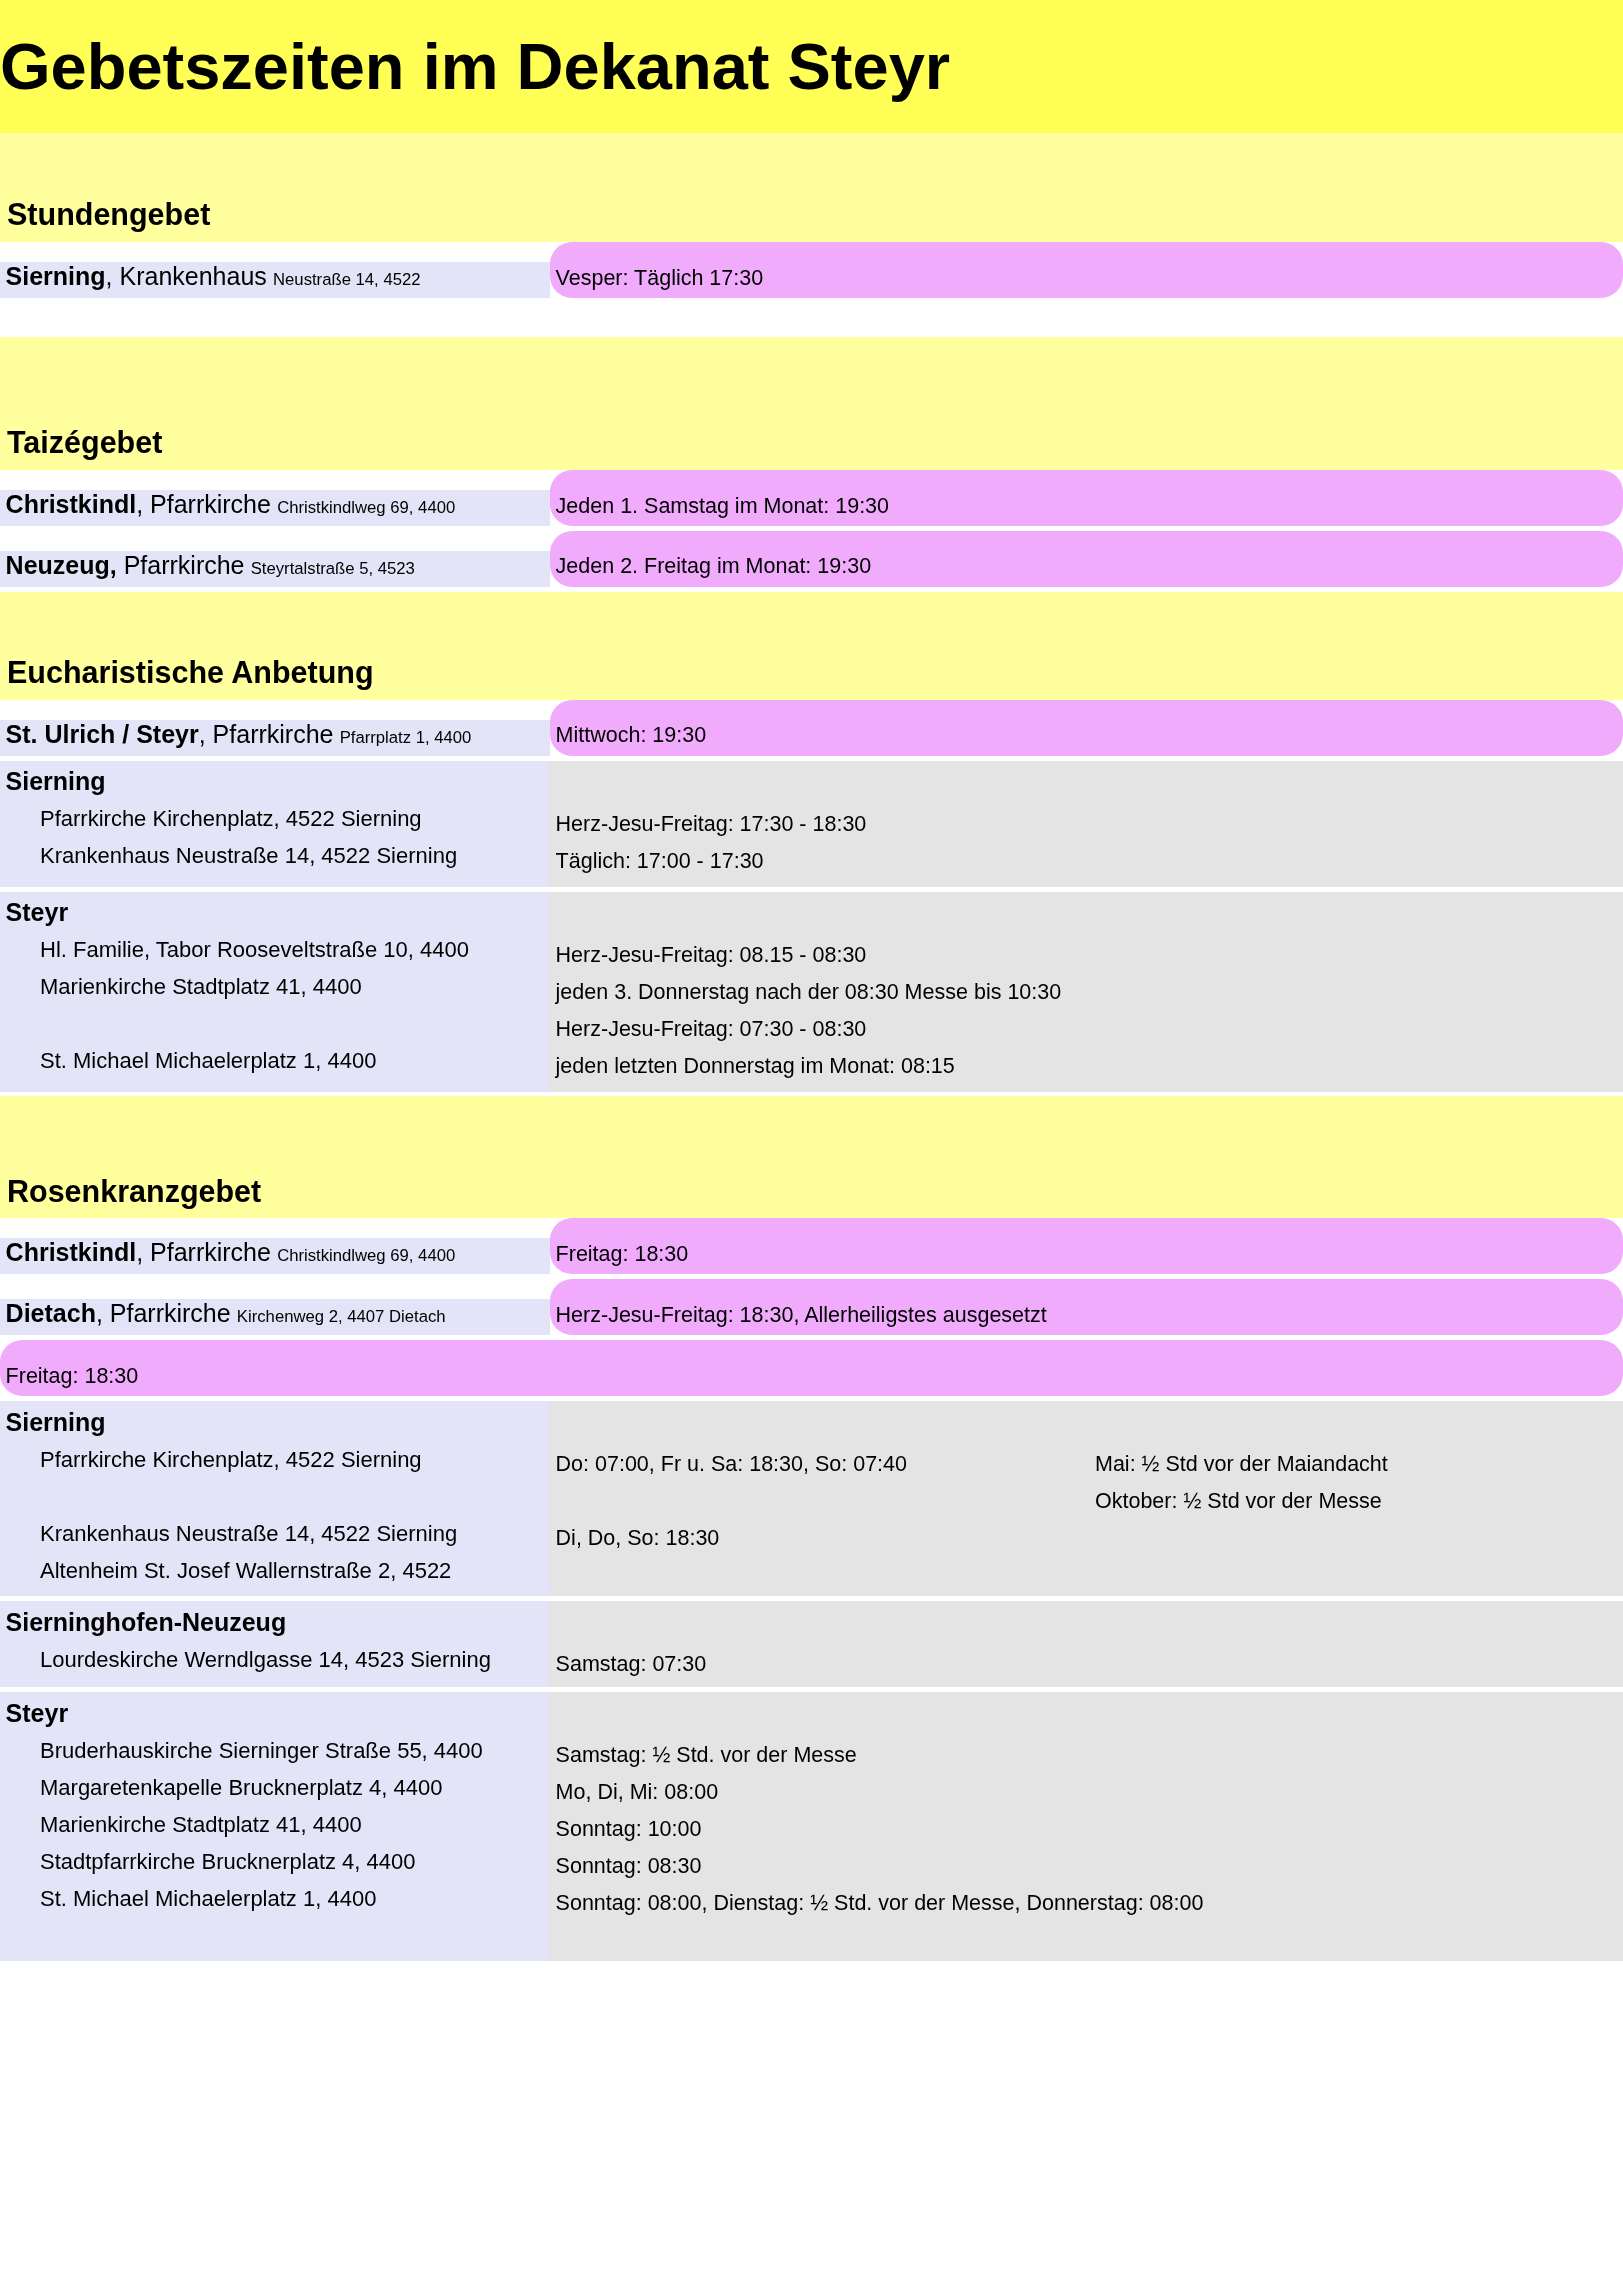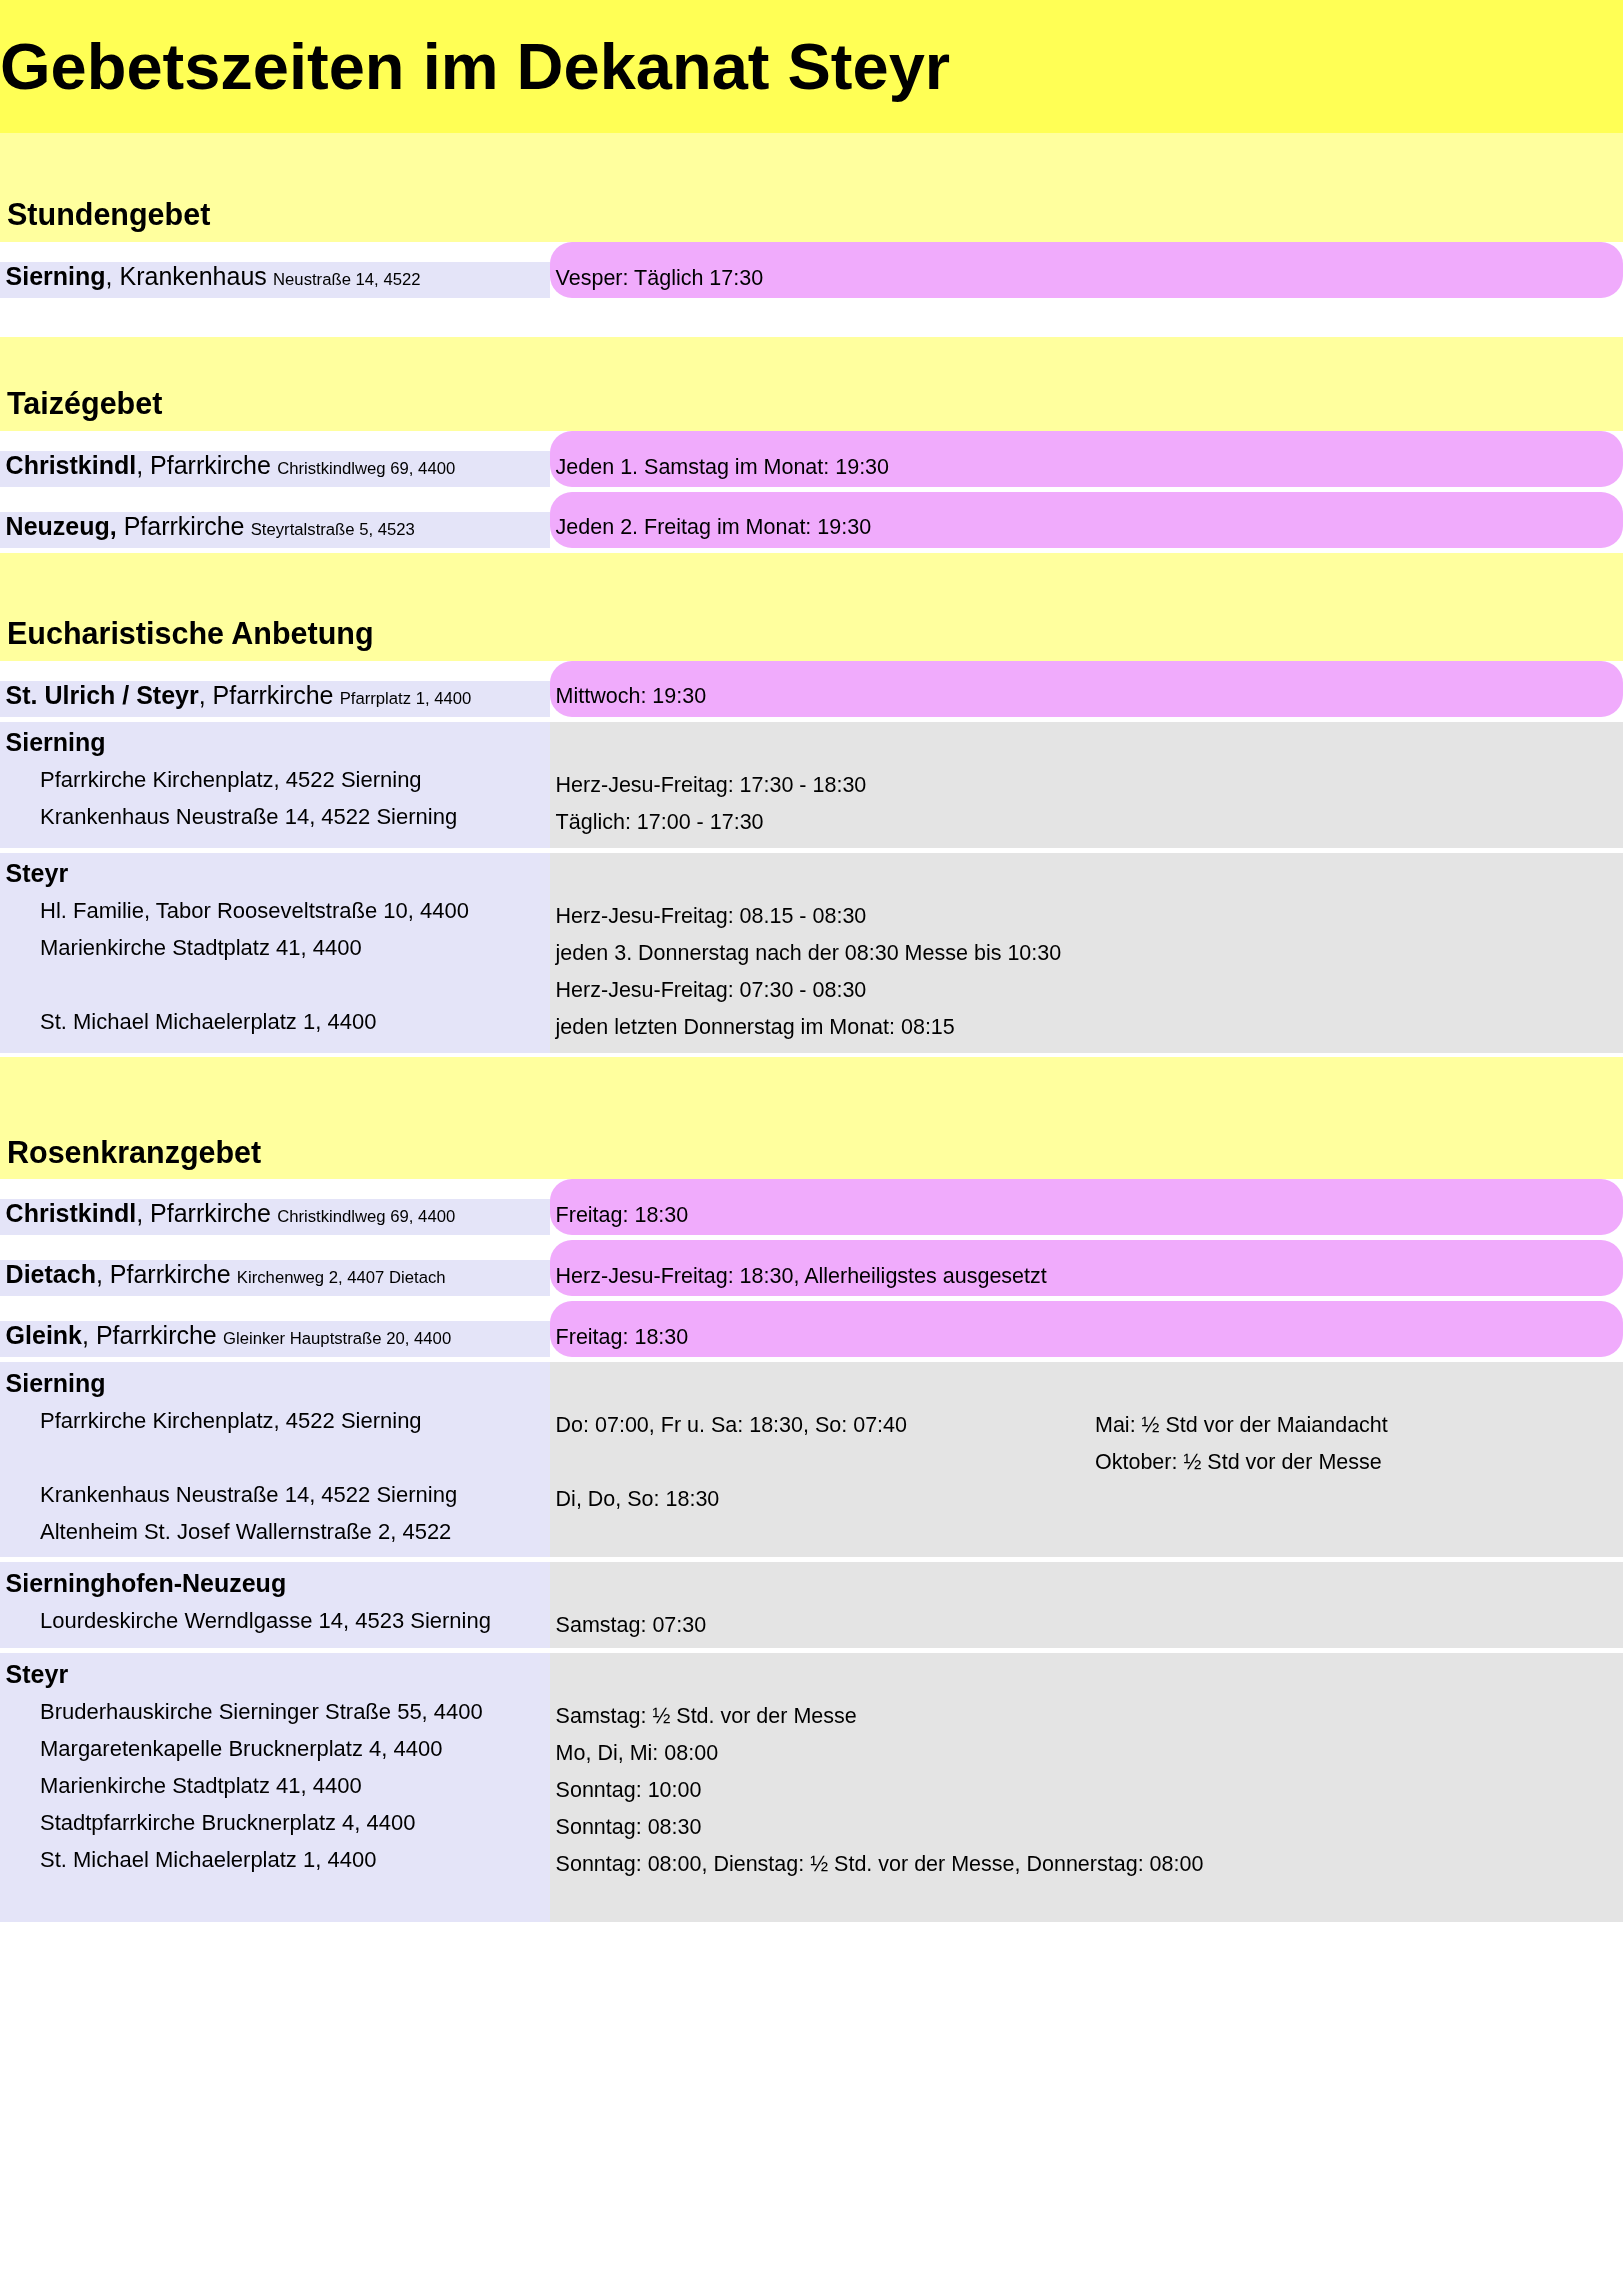--- a/index.html
+++ b/index.html
@@ -25,21 +25,21 @@
   
   .band{
     background:#FFFF9E;
     display:flex;align-items:flex-end;
   }
   .band .band-label{
     font-size:30.5px;font-weight:bold;
     padding:0 0 9.7px 7px;white-space:nowrap;
   }
   .band.h-stunden{height:109px;}
-  .band.h-taize{height:94px;margin-top:39px;}
+  .band.h-taize{height:133px;margin-top:39px;}
   .band.h-euch{height:108px;}
   .band.h-rosen{height:122px;}
 
   
   .row{
     display:flex;height:56px;margin-bottom:4.9px;
   }
   .row .cell-left{
     width:550px;background:#E4E4F8;
     display:flex;align-items:flex-end;
@@ -217,25 +217,20 @@
       <div>
         <span class="lead">Dietach</span><span class="rest">, Pfarrkirche</span><span class="addr">Kirchenweg 2, 4407 Dietach</span>
       </div>
     </div>
     <div class="cell-right">
       <span class="time">Herz-Jesu-Freitag: 18:30, Allerheiligstes ausgesetzt</span>
     </div>
   </div>
 
   <div class="row">
-    <div class="cell-left">
-      <div>
-        <span class="lead">Gleink</span><span class="rest">, Pfarrkirche</span><span class="addr">Gleinker Hauptstraße 20, 4400</span>
-      </div>
-    </div>
     <div class="cell-right">
       <span class="time">Freitag: 18:30</span>
     </div>
   </div>
 
   <div class="group">
     <div class="gleft">
       <div class="gline ghead">Sierning</div>
       <div class="gline">
         <span class="gname">Pfarrkirche</span><span class="gaddr">Kirchenplatz, 4522 Sierning</span>

